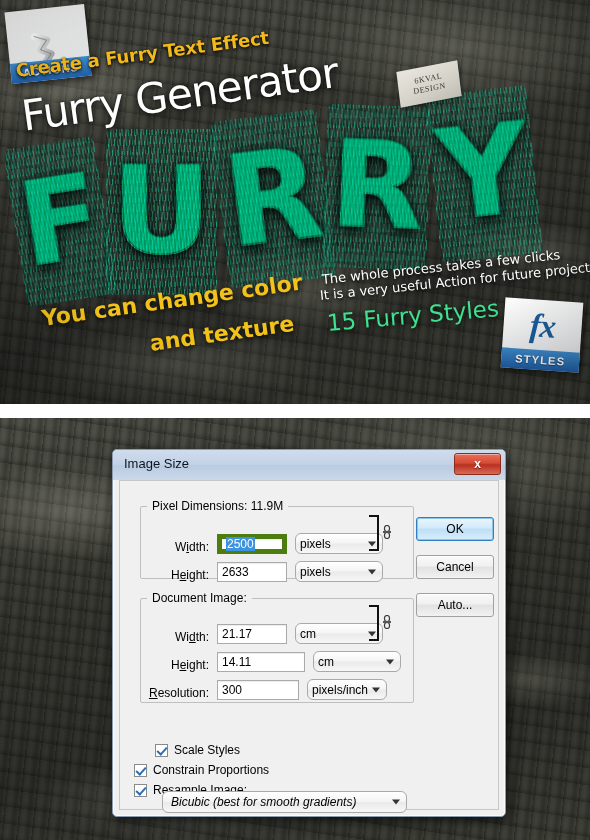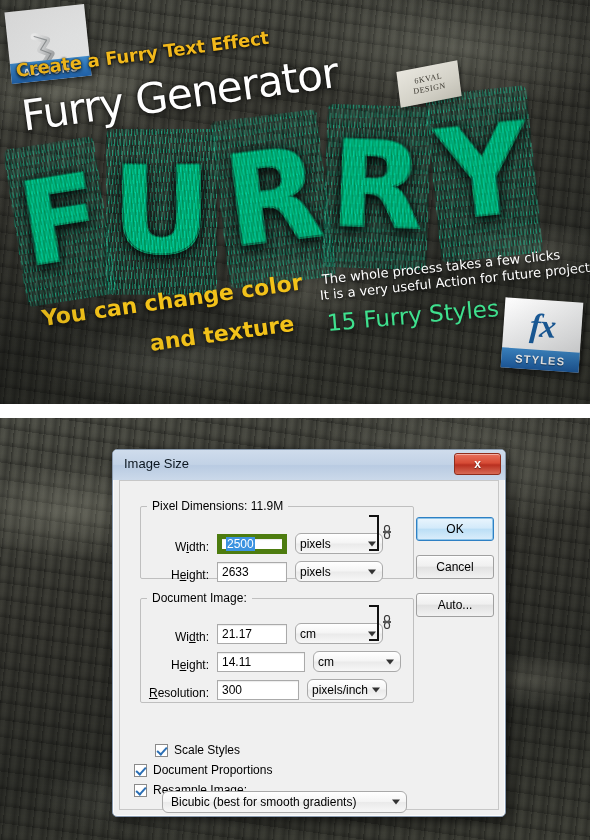--- a/index.html
+++ b/index.html
@@ -249,21 +249,21 @@
   .chk{
     width:13px;height:13px;border:1px solid #8a8a8a;background:#fff;margin-right:6px;
     position:relative;box-sizing:border-box;
   }
   .chk.on::after{
     content:"";position:absolute;left:3px;top:0px;width:4px;height:8px;
     border:solid #2b6fb5;border-width:0 2px 2px 0;transform:rotate(42deg);
   }
 
   .resample-combo{
-    position:absolute;left:42px;top:310px;width:245px;height:22px;
+    position:absolute;left:42px;top:310px;width:245px;height:22px;font-style:italic;
   }
 </style>
 </head>
 <body>
 
 <div class="page">
 
   <div class="stone banner">
 
     <div class="fur-word">
@@ -409,21 +409,21 @@
       <div class="btn primary" style="left:296px;top:36px;">OK</div>
       <div class="btn" style="left:296px;top:74px;">Cancel</div>
       <div class="btn" style="left:296px;top:112px;">Auto...</div>
 
       <div class="chk-row" style="left:14px;top:262px;padding-left:21px;">
         <span class="chk on"></span>
         <span>Scale Styles</span>
       </div>
       <div class="chk-row" style="left:14px;top:282px;">
         <span class="chk on"></span>
-        <span>Document Proportions</span>
+        <span>Constrain Proportions</span>
       </div>
       <div class="chk-row" style="left:14px;top:302px;">
         <span class="chk on"></span>
         <span>Resample Image:</span>
       </div>
 
       <div class="combo resample-combo">
         <span style="margin-left:4px;">Bicubic (best for smooth gradients)</span>
         <span class="arrow"></span>
       </div>

